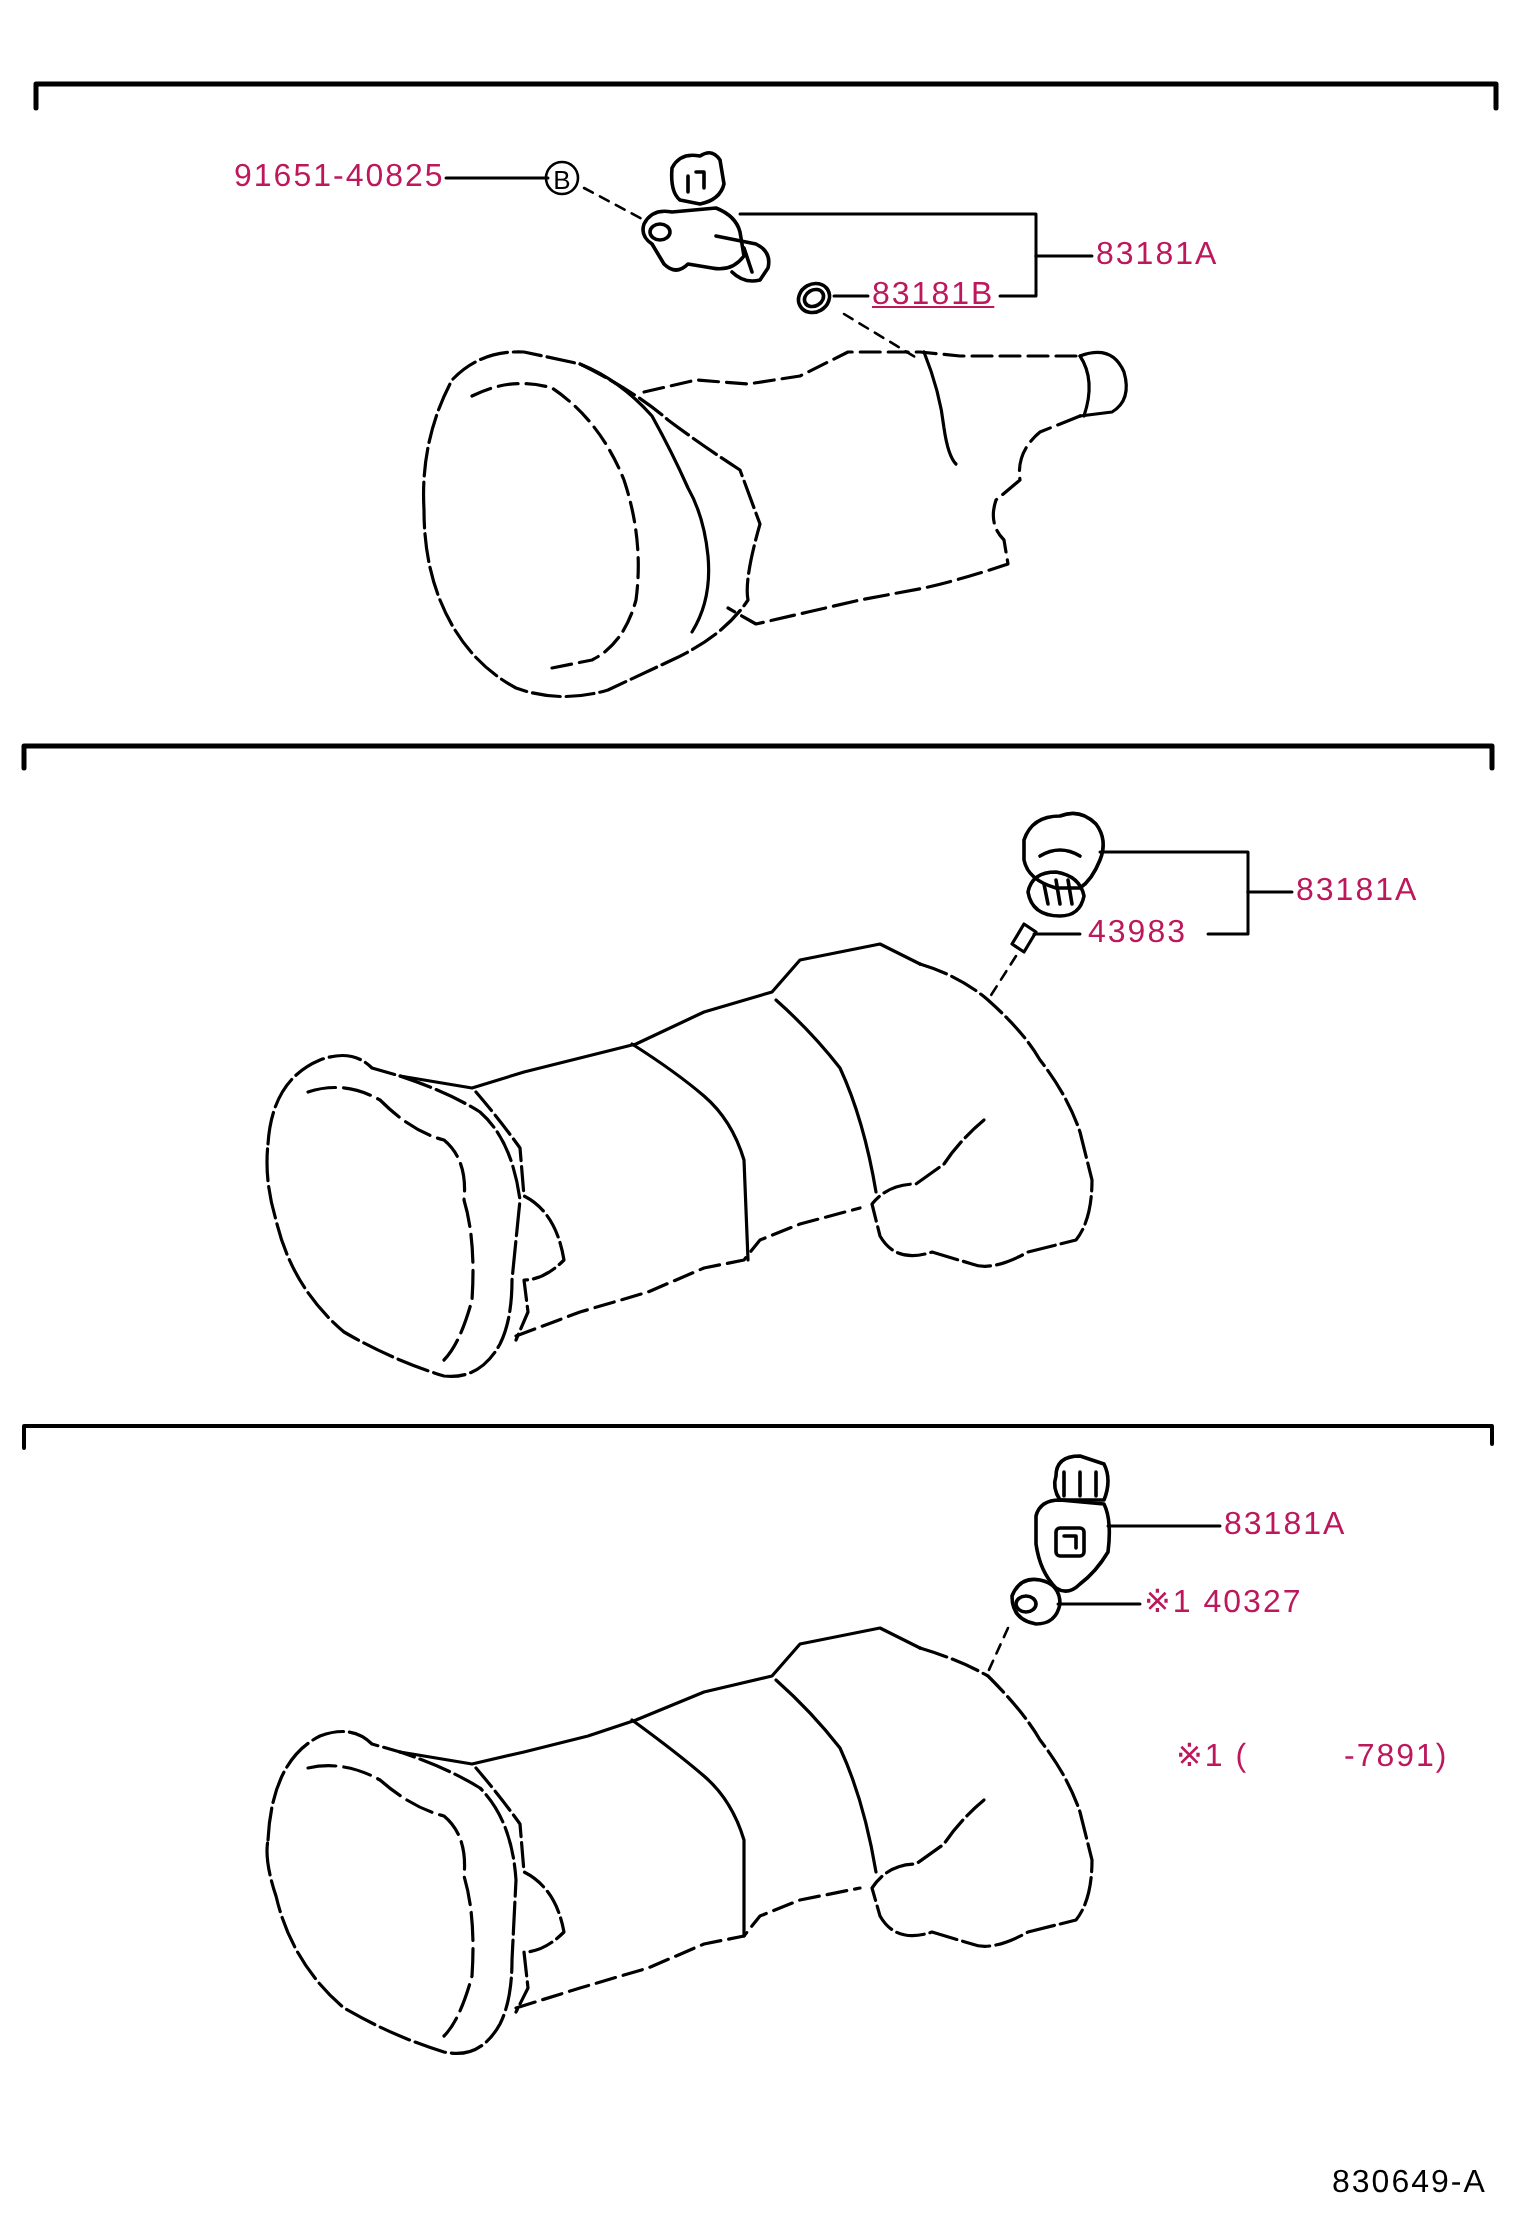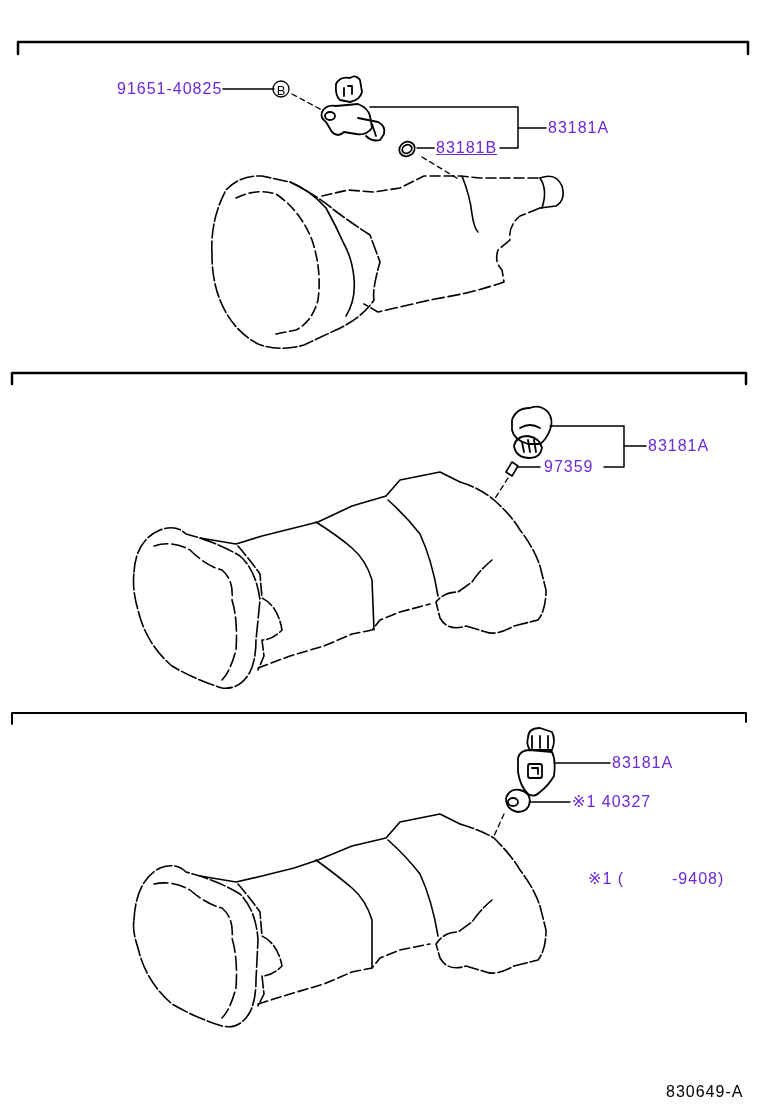--- a/index.html
+++ b/index.html
@@ -1,19 +1,19 @@
 <!DOCTYPE html>
 <html><head>
 <meta charset="utf-8">
 <style>
   html, body { margin: 0; padding: 0; background: #ffffff; }
   body { width: 760px; height: 1112px; position: relative; overflow: hidden; font-family: "Liberation Sans", "DejaVu Sans", sans-serif; color: #000; }
   .stage { position: absolute; left: 0; top: 0; width: 760px; height: 1112px; }
   svg.art { position: absolute; left: 0; top: 0; width: 760px; height: 1112px; }
-  .lbl { position: absolute; font-size: 16px; letter-spacing: 1px; line-height: 18px; white-space: nowrap; color: #6d28d9; font-family: "Liberation Sans", "DejaVu Sans", sans-serif; }
+  .lbl { position: absolute; font-size: 16px; letter-spacing: 1px; line-height: 18px; white-space: nowrap; color: #be185d; font-family: "Liberation Sans", "DejaVu Sans", sans-serif; }
   .fig-id { position: absolute; font-size: 16px; letter-spacing: 1px; white-space: nowrap; font-family: "Liberation Sans", "DejaVu Sans", sans-serif; }
 </style>
 </head>
 <body>
 
 <div class="stage">
 
 <svg class="art" viewBox="0 0 760 1112" xmlns="http://www.w3.org/2000/svg">
   <g fill="none" stroke="#000" stroke-linecap="round" stroke-linejoin="round">
 
@@ -115,22 +115,22 @@
   </g>
 
   <text x="281" y="94.5" text-anchor="middle" font-size="13" font-family="Liberation Sans, DejaVu Sans, sans-serif" fill="#000">B</text>
 </svg>
 
 <span class="lbl" style="left:117px; top:80px;">91651-40825</span>
 <span class="lbl" style="left:548px; top:119px;">83181A</span>
 <span class="lbl" style="left:436px; top:139px;text-decoration:underline;">83181B</span>
 
 <span class="lbl" style="left:648px; top:437px;">83181A</span>
-<span class="lbl" style="left:544px; top:458px;">97359</span>
+<span class="lbl" style="left:544px; top:458px;">43983</span>
 
 <span class="lbl" style="left:612px; top:754px;">83181A</span>
 <span class="lbl" style="left:572px; top:793px;">※1 40327</span>
 <span class="lbl" style="left:588px; top:870px;">※1 (</span>
-<span class="lbl" style="left:672px; top:870px;">-9408)</span>
+<span class="lbl" style="left:672px; top:870px;">-7891)</span>
 
 <span class="fig-id" style="left:666px; top:1083px;">830649-A</span>
 
 </div>
 
 </body></html>

